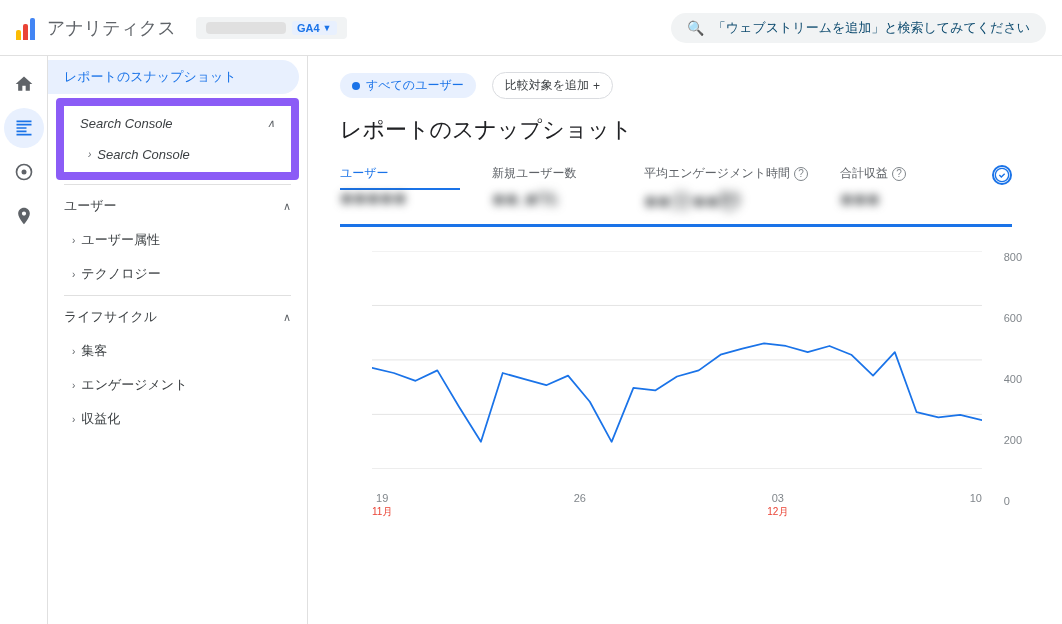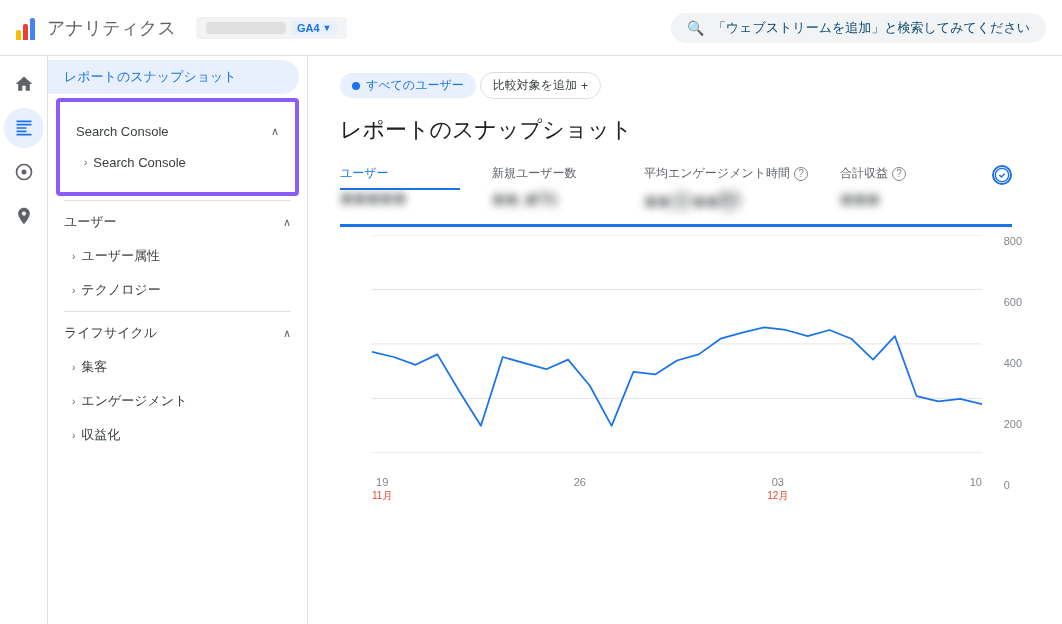--- a/index.html
+++ b/index.html
@@ -146,24 +146,25 @@
       margin-right: 8px;
       font-size: 13px;
       color: #3c4043;
     }
     .sidebar-item.active {
       background: #e8f0fe;
       color: #1a73e8;
       font-weight: 500;
     }
     .sidebar-section {
-      border: 4px solid #8b5cf6;
+      border: 8px solid #8b5cf6;
       border-radius: 4px;
       margin: 4px 8px;
-      padding: 14px 0;
+      padding: 2px 0;
+      font-style: italic;
     }
     .sidebar-section-header {
       display: flex;
       align-items: center;
       justify-content: space-between;
       padding: 8px 16px;
       cursor: pointer;
       font-size: 13px;
       color: #3c4043;
     }
@@ -213,21 +214,21 @@
     }
 
     .main-inner {
       padding: 16px 32px;
     }
 
     
     .filter-bar {
       display: flex;
       align-items: center;
-      gap: 4px;
+      gap: 16px;
       margin-bottom: 16px;
     }
     .filter-chip {
       display: flex;
       align-items: center;
       gap: 6px;
       background: #e8f0fe;
       border-radius: 16px;
       padding: 4px 12px;
       font-size: 12px;
@@ -316,21 +317,21 @@
       justify-content: center;
       color: #1a73e8;
       font-size: 12px;
     }
 
     
     .chart-container {
       position: relative;
       width: 100%;
       height: 280px;
-      margin-top: 8px;
+      margin-top: 24px;
     }
     .chart-y-labels {
       position: absolute;
       right: 8px;
       top: 0;
       bottom: 24px;
       display: flex;
       flex-direction: column;
       justify-content: space-between;
       font-size: 11px;

